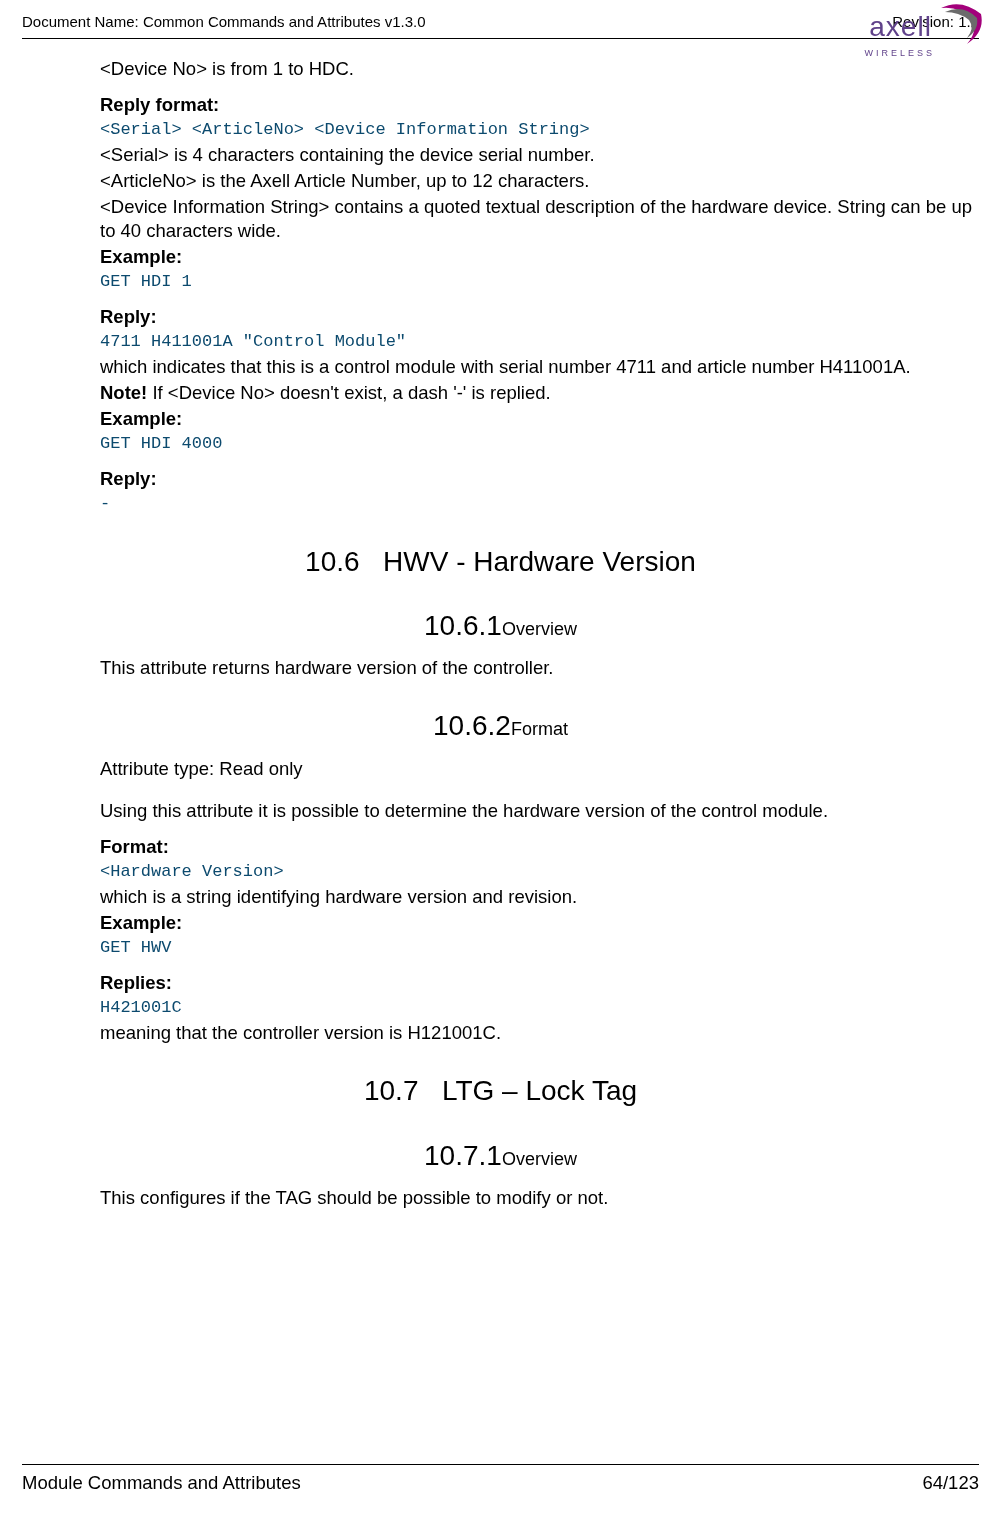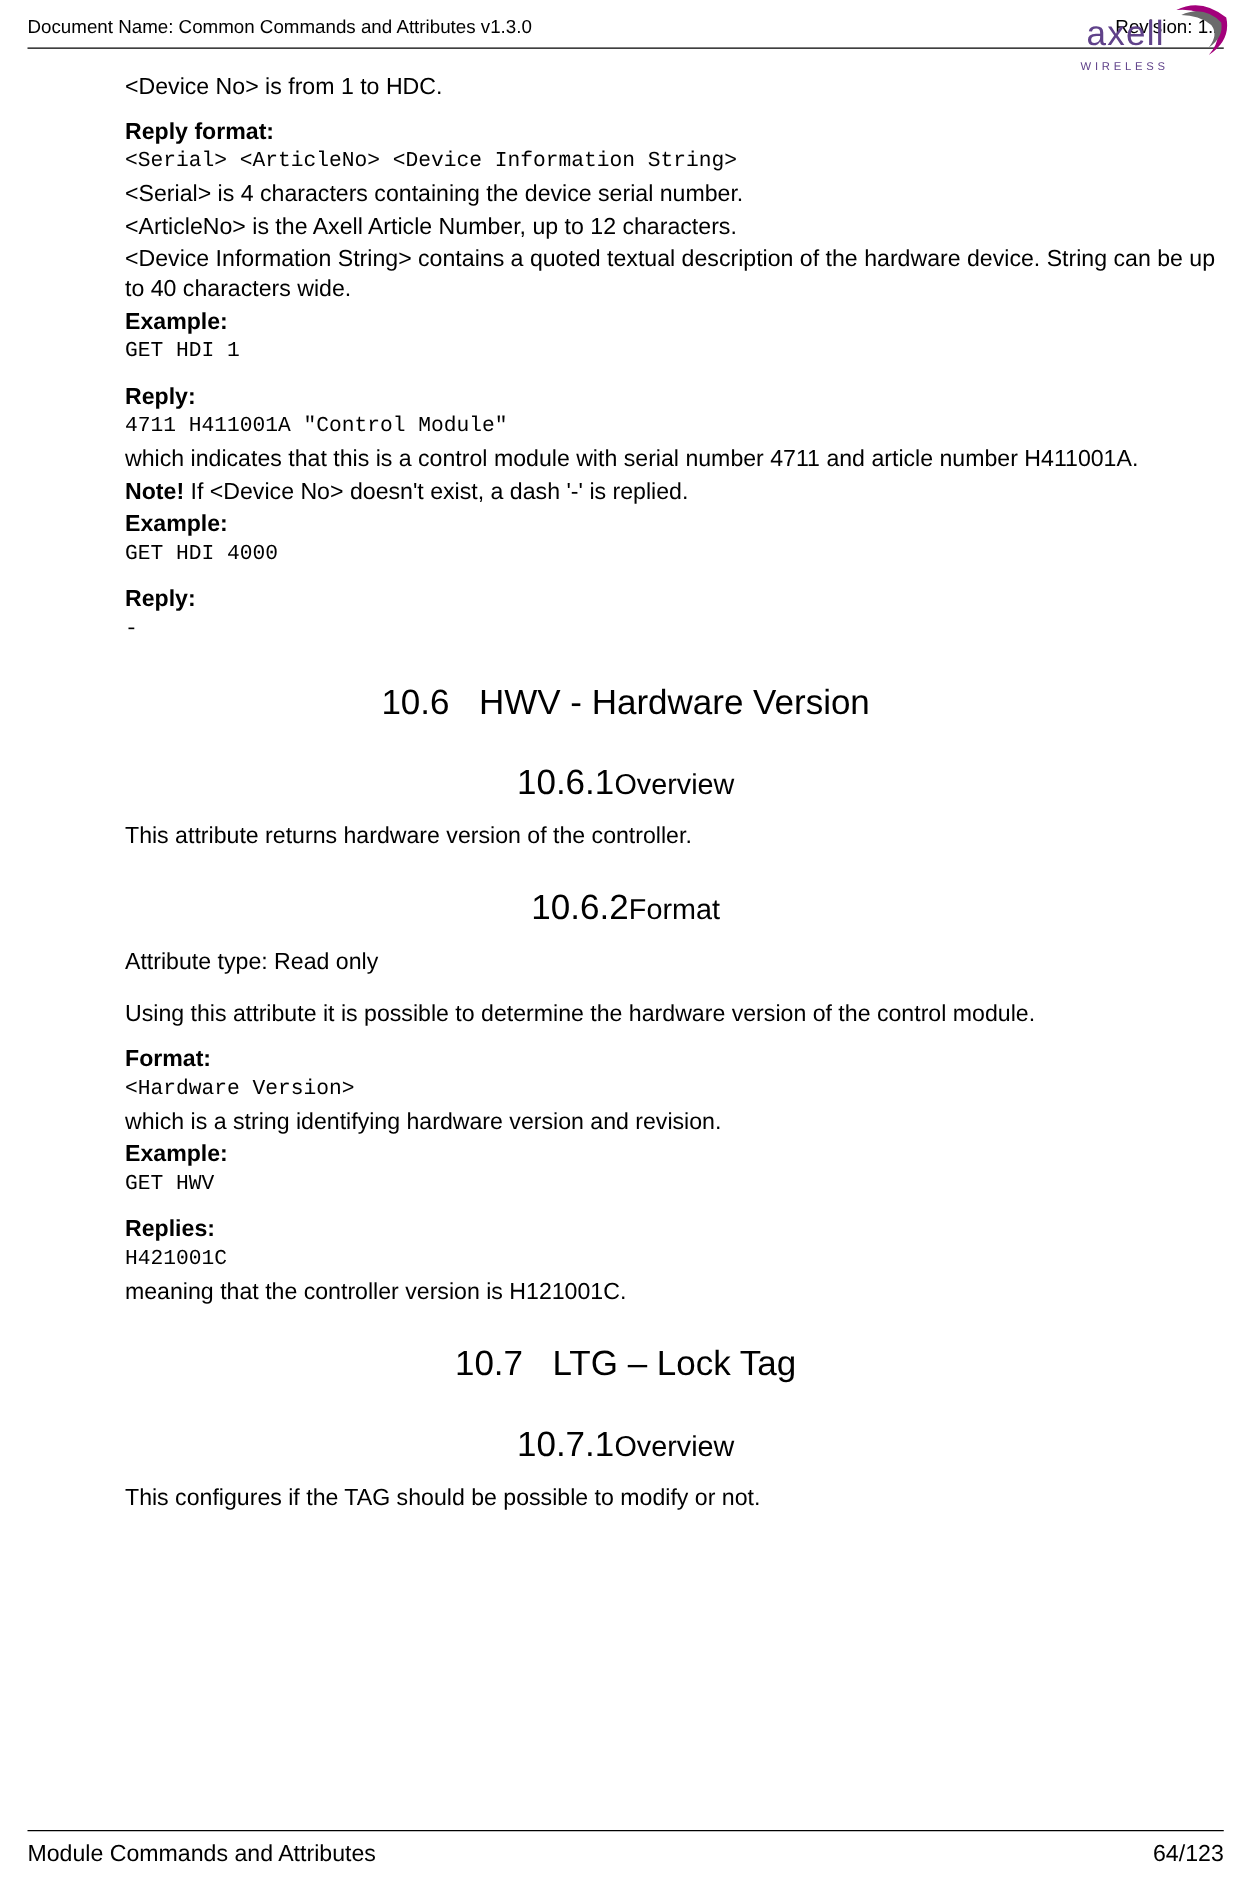--- a/index.html
+++ b/index.html
@@ -65,42 +65,42 @@
     margin-left: 2px;
   }
   .content-indent {
     margin-left: 78px;
   }
   .body-text { margin: 2px 0; }
   .bold { font-weight: bold; }
   .mono {
     font-family: "Courier New", Courier, monospace;
     font-size: 17px;
-    color: #000000;
+    color: #0c4a6e;
     margin: 2px 0;
   }
   .section-row {
     display: flex;
     align-items: baseline;
     margin-top: 28px;
     margin-bottom: 12px;
     justify-content: center;
   }
   .section-num {
     width: 78px;
     flex-shrink: 0;
     font-family: Arial, Helvetica, sans-serif;
   }
   .section-title {
     font-family: Arial, Helvetica, sans-serif;
   }
   .h2-row .section-num { font-size: 28px; }
   .h2-row .section-title { font-size: 28px; }
   .h3-row .section-num { font-size: 28px; }
-  .h3-row .section-title { font-size: 23px; }
+  .h3-row .section-title { font-size: 18px; }
   .spacer-sm { height: 8px; }
   .spacer-md { height: 14px; }
   .footer {
     position: absolute;
     bottom: 22px;
     left: 22px;
     right: 26px;
   }
   .hr-bot {
     border: none;

